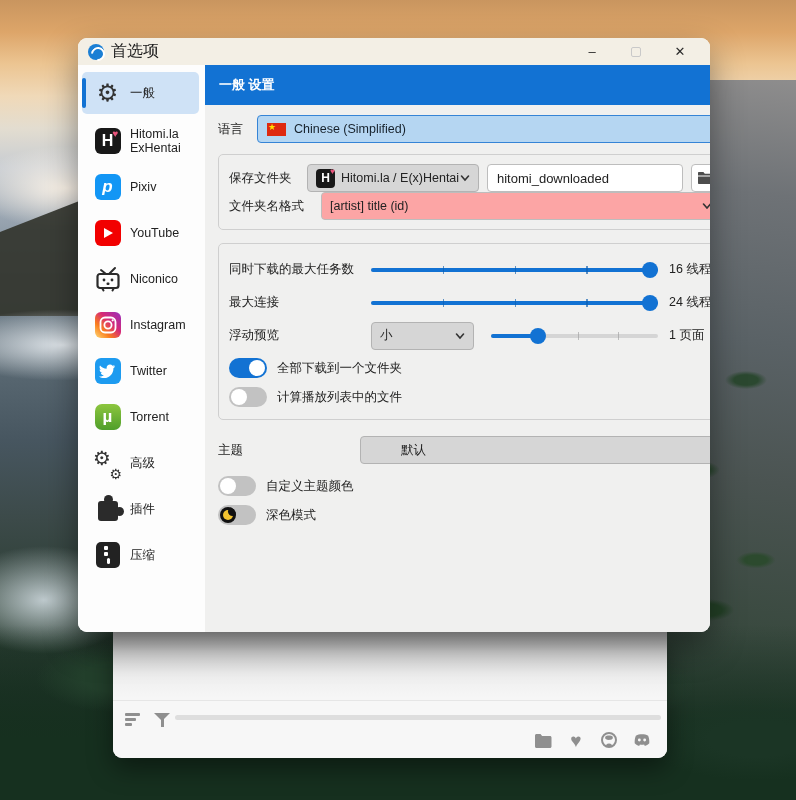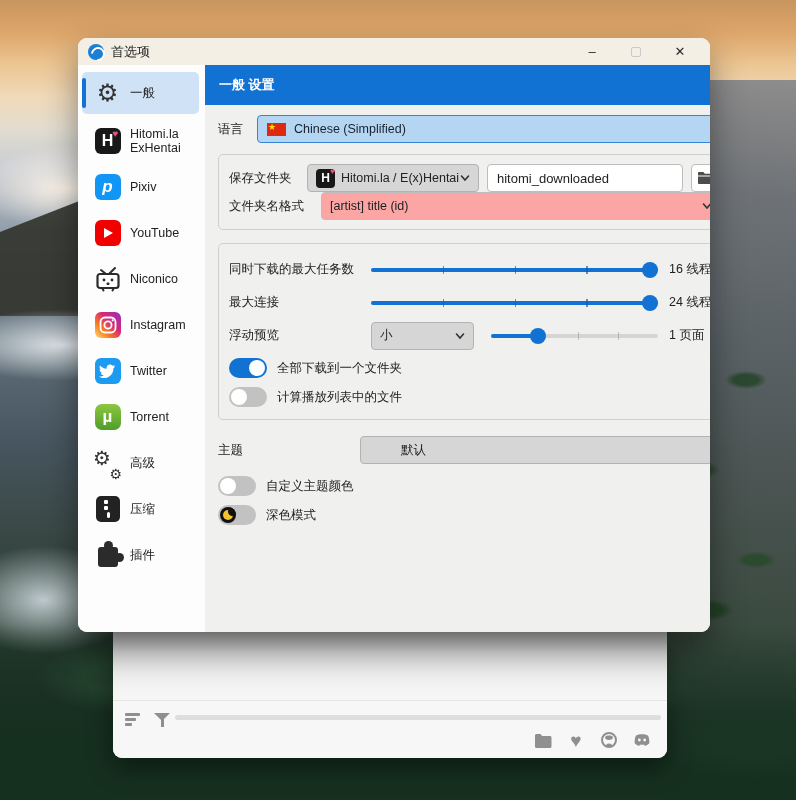--- a/index.html
+++ b/index.html
@@ -52,21 +52,21 @@
   .mw-right-icons { position:absolute; right:16px; bottom:9px; display:flex; gap:15px; align-items:center; color:#8f8f8f; }
   .mwi { width:18px; height:18px; display:flex; align-items:center; justify-content:center; }
 
   
   .dialog { position:absolute; left:78px; top:38px; width:632px; height:594px;
     border-radius:9px; background:#fdfdfd; box-shadow:0 14px 34px rgba(0,0,0,.42); overflow:hidden; }
   .titlebar { height:27px; background:#f3efe5; display:flex; align-items:center; padding:0 8px 0 10px; }
   .app-icon { width:16px; height:16px; border-radius:50%; background:#1b7fd4; position:relative; margin-right:7px; flex:none; }
   .app-icon::before { content:""; position:absolute; left:3px; top:3px; width:10px; height:10px;
     border:2px solid #fff; border-radius:50%; border-left-color:transparent; transform:rotate(-40deg); }
-  .title-text { font-size:13px; color:#1c1c1c; flex:1; }
+  .title-text { font-size:16px; color:#1c1c1c; flex:1; }
   .win-btn { width:44px; height:24px; display:flex; align-items:center; justify-content:center;
     font-size:13px; color:#2a2a2a; }
   .win-btn.max { color:#c9c9c9; }
   .win-btn.max .sq { width:10px; height:10px; border:1.4px solid #c9c9c9; border-radius:2px; }
   .dialog-body { display:flex; height:567px; }
 
   
   .sidebar { width:127px; background:#fdfdfd; padding:7px 6px 0 4px; flex:none; }
   .side-item { height:46px; display:flex; align-items:center; padding-left:12px; position:relative; border-radius:5px; }
   .side-item.selected { background:#cfe2f6; height:42px; margin-bottom:4px; }
@@ -300,34 +300,34 @@
           <span class="gears-glyph">
               <span class="g1">⚙</span>
               <span class="g2">⚙</span>
             </span>
         </span>
         <span class="side-label">高级</span>
       </div>
 
       <div class="side-item">
         <span class="side-ic">
+            <span class="puzzle-ic"></span>
+          </span>
+        <span class="side-label">插件</span>
+      </div>
+
+      <div class="side-item">
+        <span class="side-ic">
             <span class="zip-ic">
               <i></i>
               <i></i>
               <i></i>
             </span>
           </span>
         <span class="side-label">压缩</span>
-      </div>
-
-      <div class="side-item">
-        <span class="side-ic">
-            <span class="puzzle-ic"></span>
-          </span>
-        <span class="side-label">插件</span>
       </div>
     </div>
 
     <div class="content">
       <div class="content-header">
         <span>一般 设置</span>
       </div>
 
       <div class="content-scroll">
 

